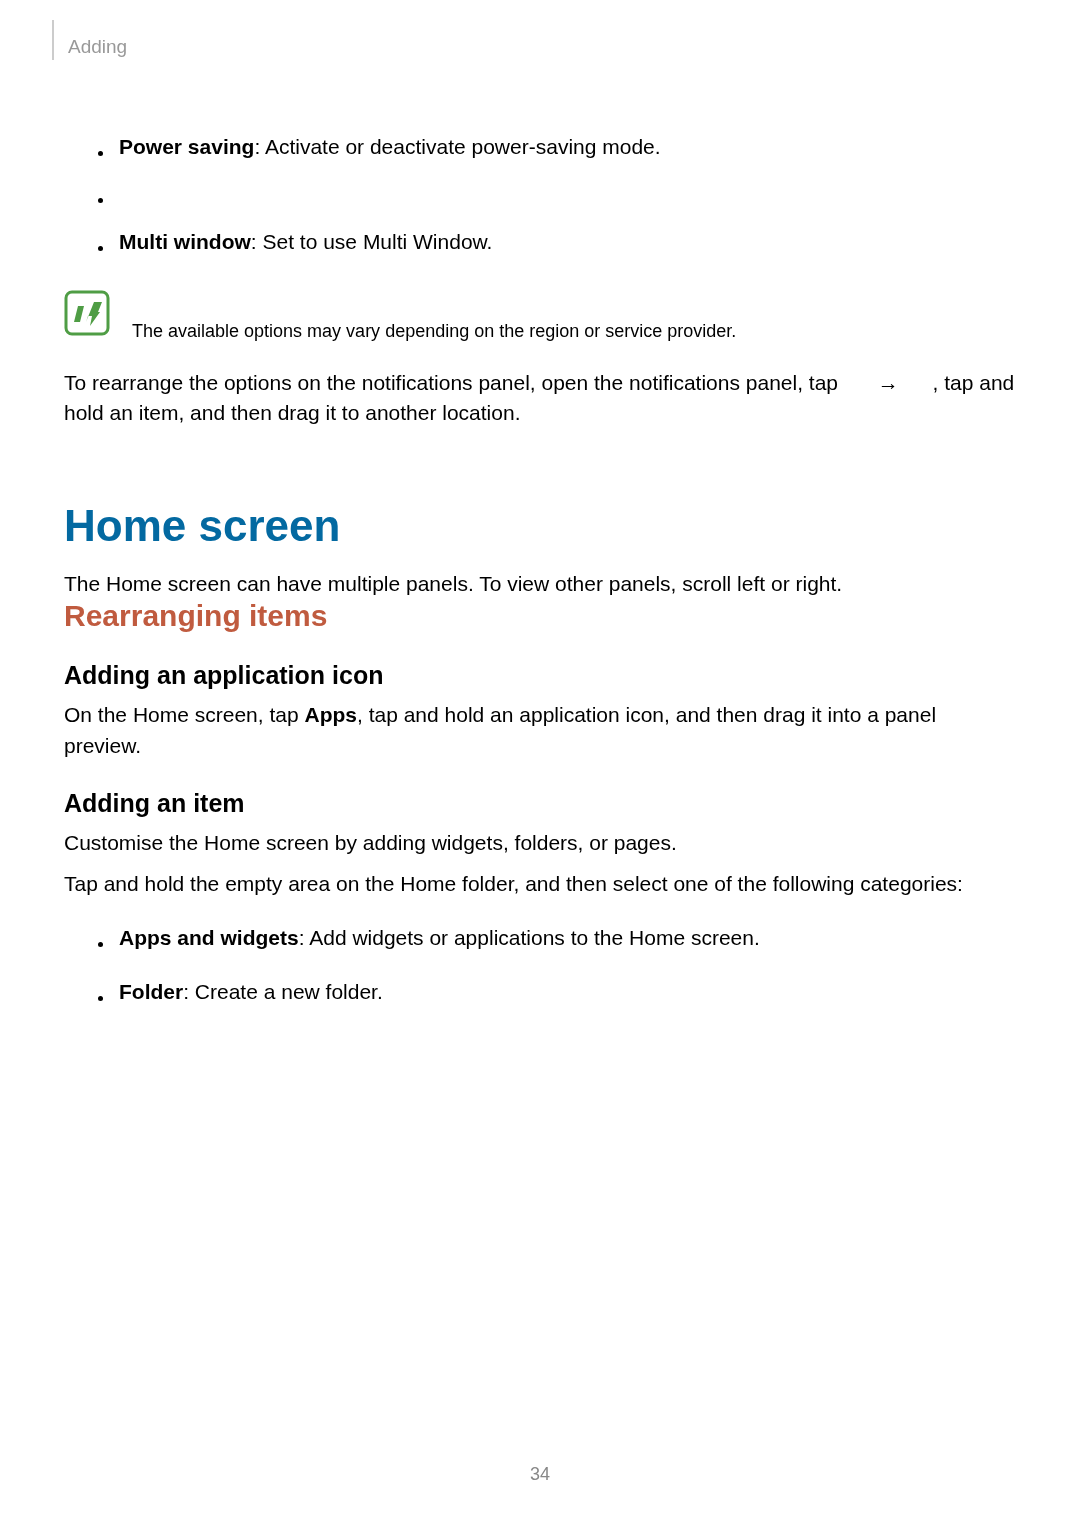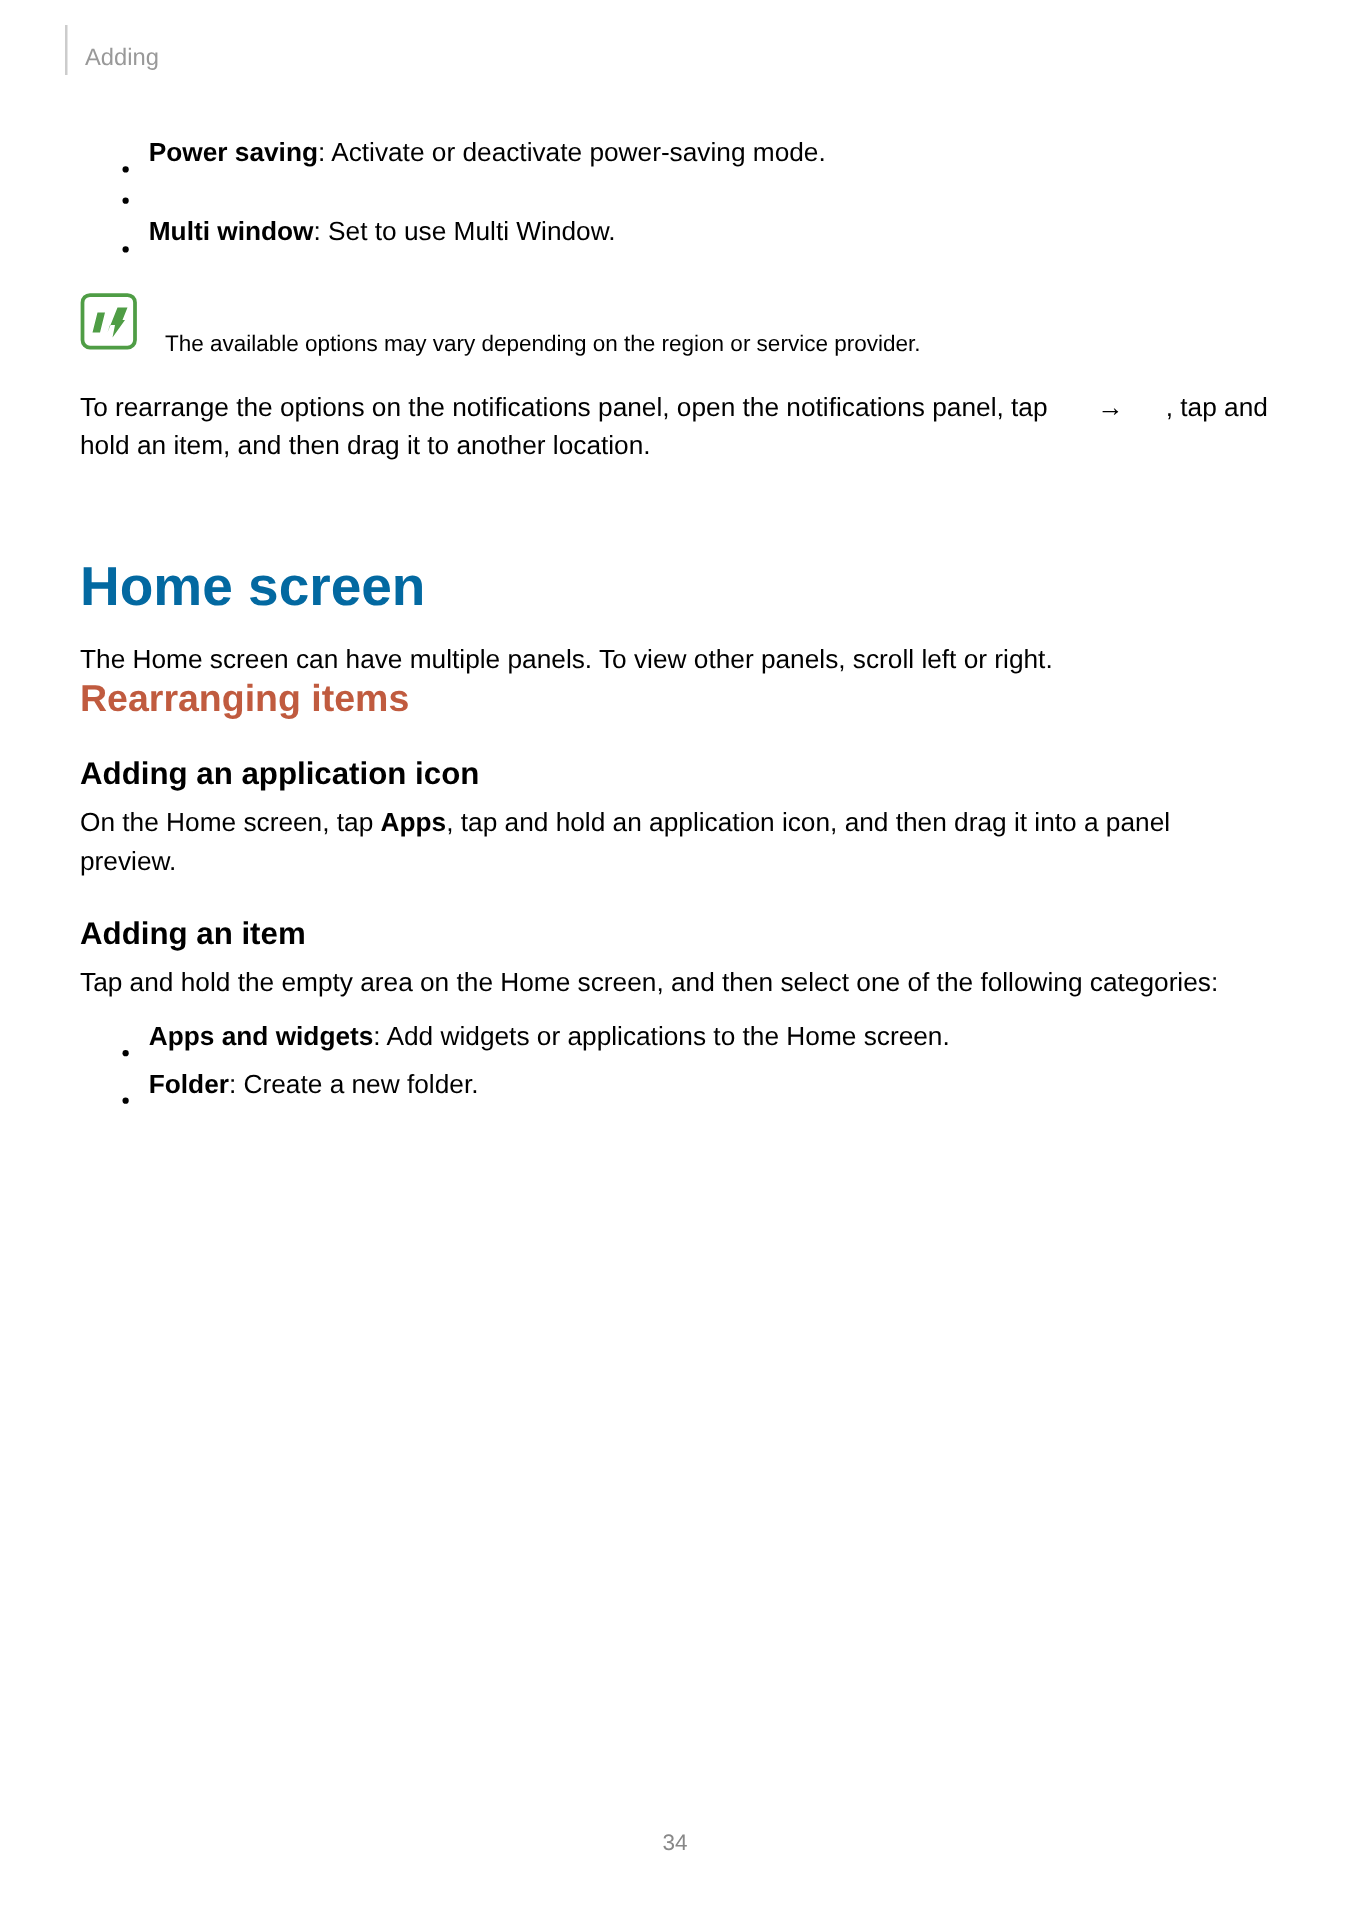--- a/index.html
+++ b/index.html
@@ -36,22 +36,23 @@
       left: 64px;
       right: 64px;
       top: 108px;
     }
     ul.bullet-list {
       list-style: none;
       margin-left: 34px;
     }
     ul.bullet-list li {
       display: flex;
-      align-items: flex-end;
+      align-items: center;
       margin-bottom: 8px;
+      margin-top: 24px;
     }
     ul.bullet-list li .dot {
       display: inline-block;
       width: 5px;
       height: 5px;
       background: #000;
       border-radius: 50%;
       margin-top: 12px;
       margin-right: 16px;
       flex-shrink: 0;
@@ -173,21 +174,22 @@
   <p class="para">The Home screen can have multiple panels. To view other panels, scroll left or right.</p>
 
   <h2 class="subsection-title">Rearranging items</h2>
 
   <h3 class="minor-title">Adding an application icon</h3>
   <p class="para">
     <span>On the Home screen, tap </span><span class="apps-bold">Apps</span><span>, tap and hold an application icon, and then drag it into a panel preview.</span>
   </p>
 
   <h3 class="minor-title">Adding an item</h3>
-  <p class="para">Tap and hold the empty area on the Home screen, and then select one of the following categories:</p>
+  <p class="para">Customise the Home screen by adding widgets, folders, or pages.</p>
+  <p class="para">Tap and hold the empty area on the Home folder, and then select one of the following categories:</p>
 
   <ul class="bullet-list" style="margin-top:12px;">
     <li>
       <span class="dot"></span>
       <span class="li-text"><span class="bold">Apps and widgets</span><span>: Add widgets or applications to the Home screen.</span></span>
     </li>
     <li>
       <span class="dot"></span>
       <span class="li-text"><span class="bold">Folder</span><span>: Create a new folder.</span></span>
     </li>

